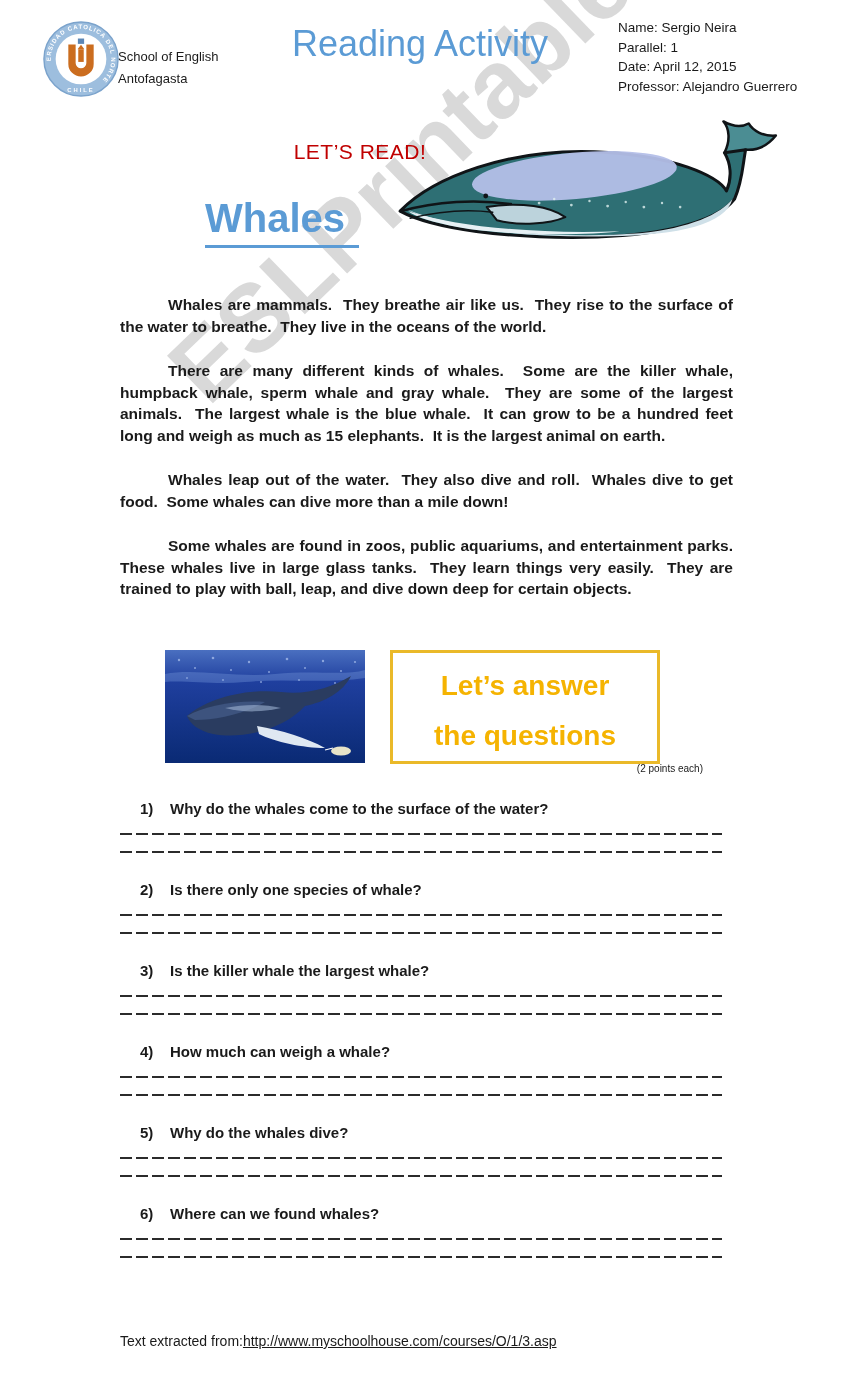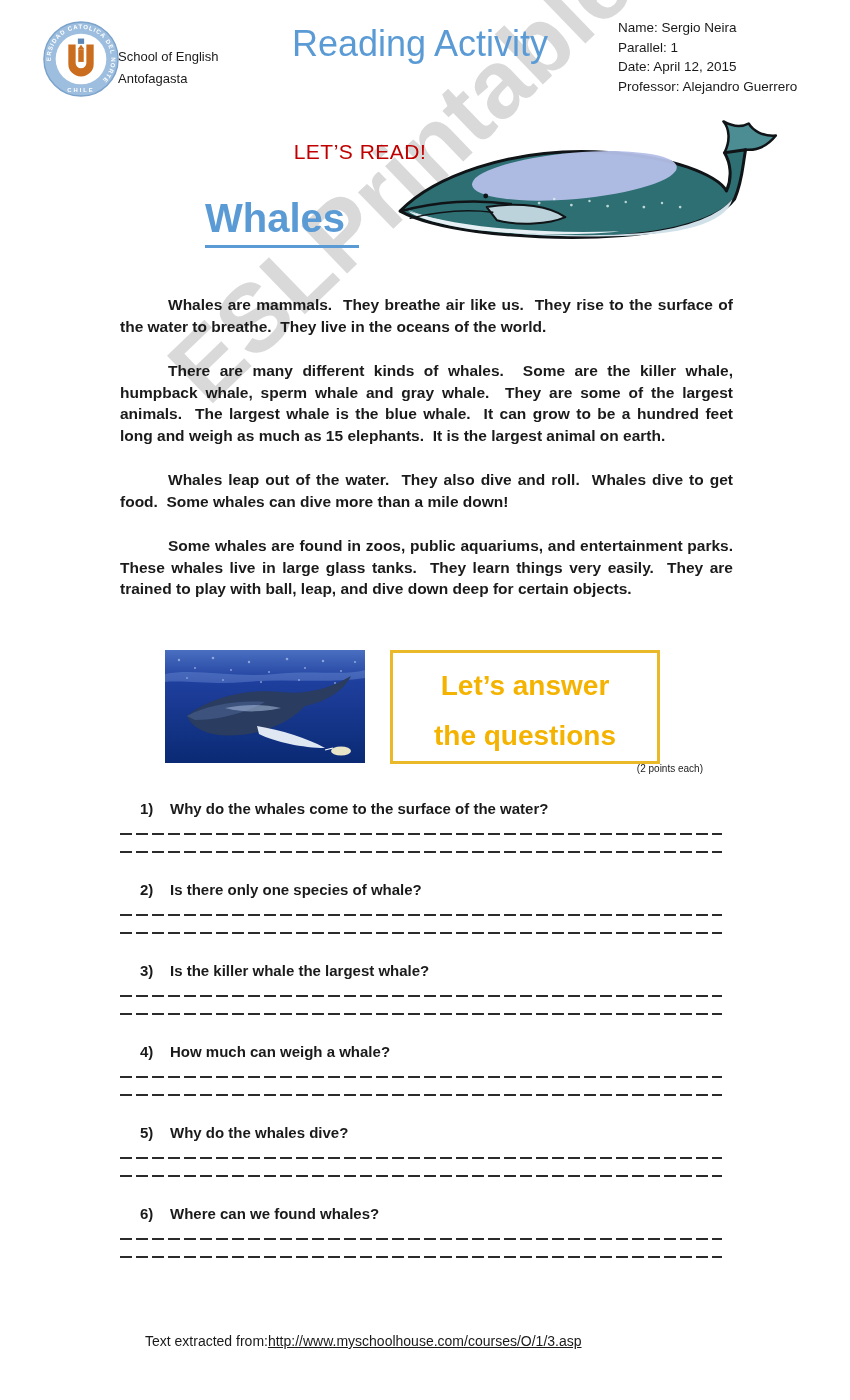--- a/index.html
+++ b/index.html
@@ -45,21 +45,21 @@
   #questions{left:120px;top:800px;width:613px;}
   .question{margin-bottom:28px;}
   .q-text{display:flex;font-size:15px;font-weight:700;padding-left:20px;margin-bottom:16px;}
   .q-num{width:30px;flex:0 0 auto;}
   .answer-line{
     width:602px;height:2px;margin-top:16px;
     background:repeating-linear-gradient(to right,#2b2b2b 0 12px,transparent 12px 16px);
   }
   .answer-line.first{margin-top:0;}
   
-  #footer{left:120px;top:1333px;font-size:14px;margin-left:25px;}
+  #footer{left:120px;top:1333px;font-size:14px;}
   #footer a{color:#1a1a1a;text-decoration:underline;}
 </style>
 </head>
 <body>
 
 <div id="watermark">ESLPrintables.com</div>
 
 <div id="content">
 
   <svg id="logo" class="layer" viewBox="0 0 80 80">

